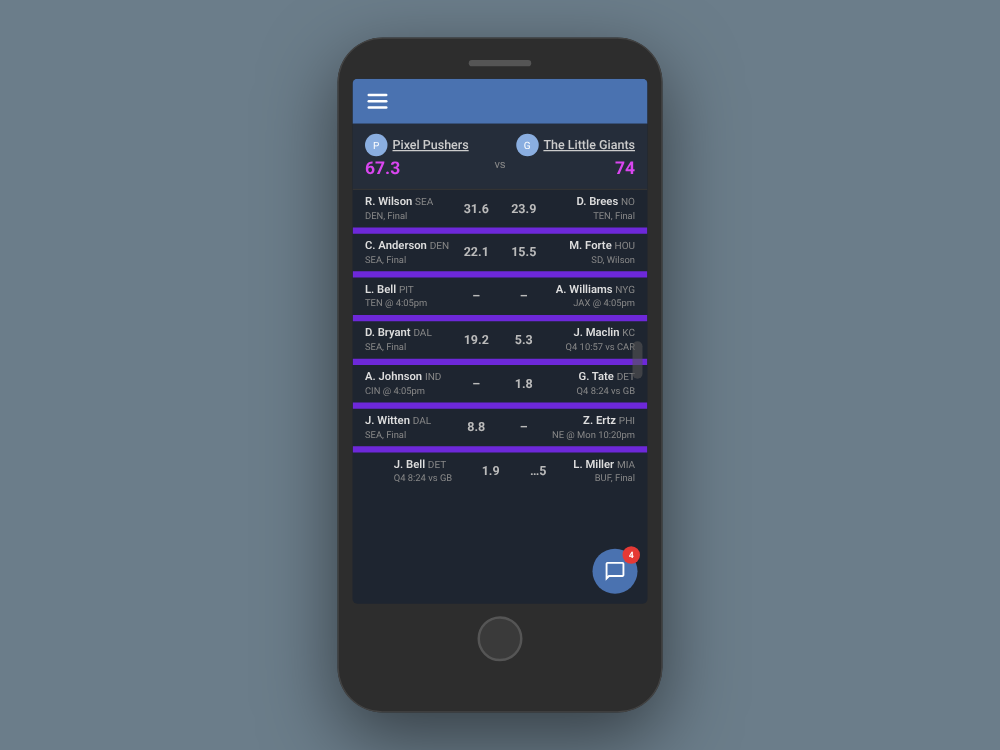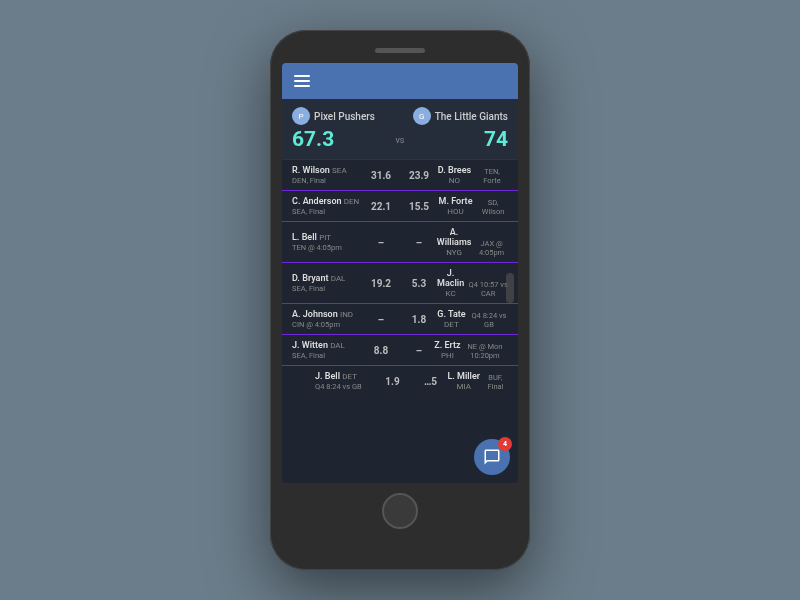--- a/index.html
+++ b/index.html
@@ -117,26 +117,27 @@
       align-items: center;
       justify-content: center;
       font-size: 8px;
       color: white;
     }
 
     .team-name {
       font-size: 10px;
       color: #ccc;
       font-weight: 500;
+      text-decoration: underline;
     }
 
     .team-score {
-      font-size: 21px;
+      font-size: 14px;
       font-weight: bold;
-      color: #5eead4;
+      color: #d946ef;
       margin-top: 2px;
     }
 
     .vs-label {
       font-size: 9px;
       color: #888;
       margin: 0 0;
       align-self: flex-end;
       padding-bottom: 6px;
     }
@@ -145,37 +146,38 @@
       flex: 1;
       overflow: hidden;
       display: flex;
       flex-direction: column;
     }
 
     .player-row {
       display: flex;
       align-items: center;
       padding: 5px 10px;
-      border-bottom: 1px solid #6d28d9;
+      border-bottom: 5px solid #6d28d9;
     }
 
     .player-row:last-child {
       border-bottom: none;
       margin-left: 23px;
     }
 
     .player-left {
       flex: 1;
       display: flex;
       flex-direction: column;
     }
 
     .player-right {
       flex: 1;
       display: flex;
+      flex-direction: column;
       align-items: flex-end;
       text-align: center;
     }
 
     .player-name {
       font-size: 9px;
       color: #ddd;
       font-weight: 600;
     }
 
@@ -284,21 +286,21 @@
         </span>
         <span class="player-status">DEN, Final</span>
       </div>
       <div class="score-col">31.6</div>
       <div style="width:10px;"></div>
       <div class="score-col">23.9</div>
       <div class="player-right">
         <span class="player-name">
           D. Brees <span class="team-abbr">NO</span>
         </span>
-        <span class="player-status">TEN, Forte</span>
+        <span class="player-status">TEN, Final</span>
       </div>
     </div>
         <div class="player-row">
       <div class="player-left">
         <span class="player-name">
           C. Anderson <span class="team-abbr">DEN</span>
         </span>
         <span class="player-status">SEA, Final</span>
       </div>
       <div class="score-col">22.1</div>

